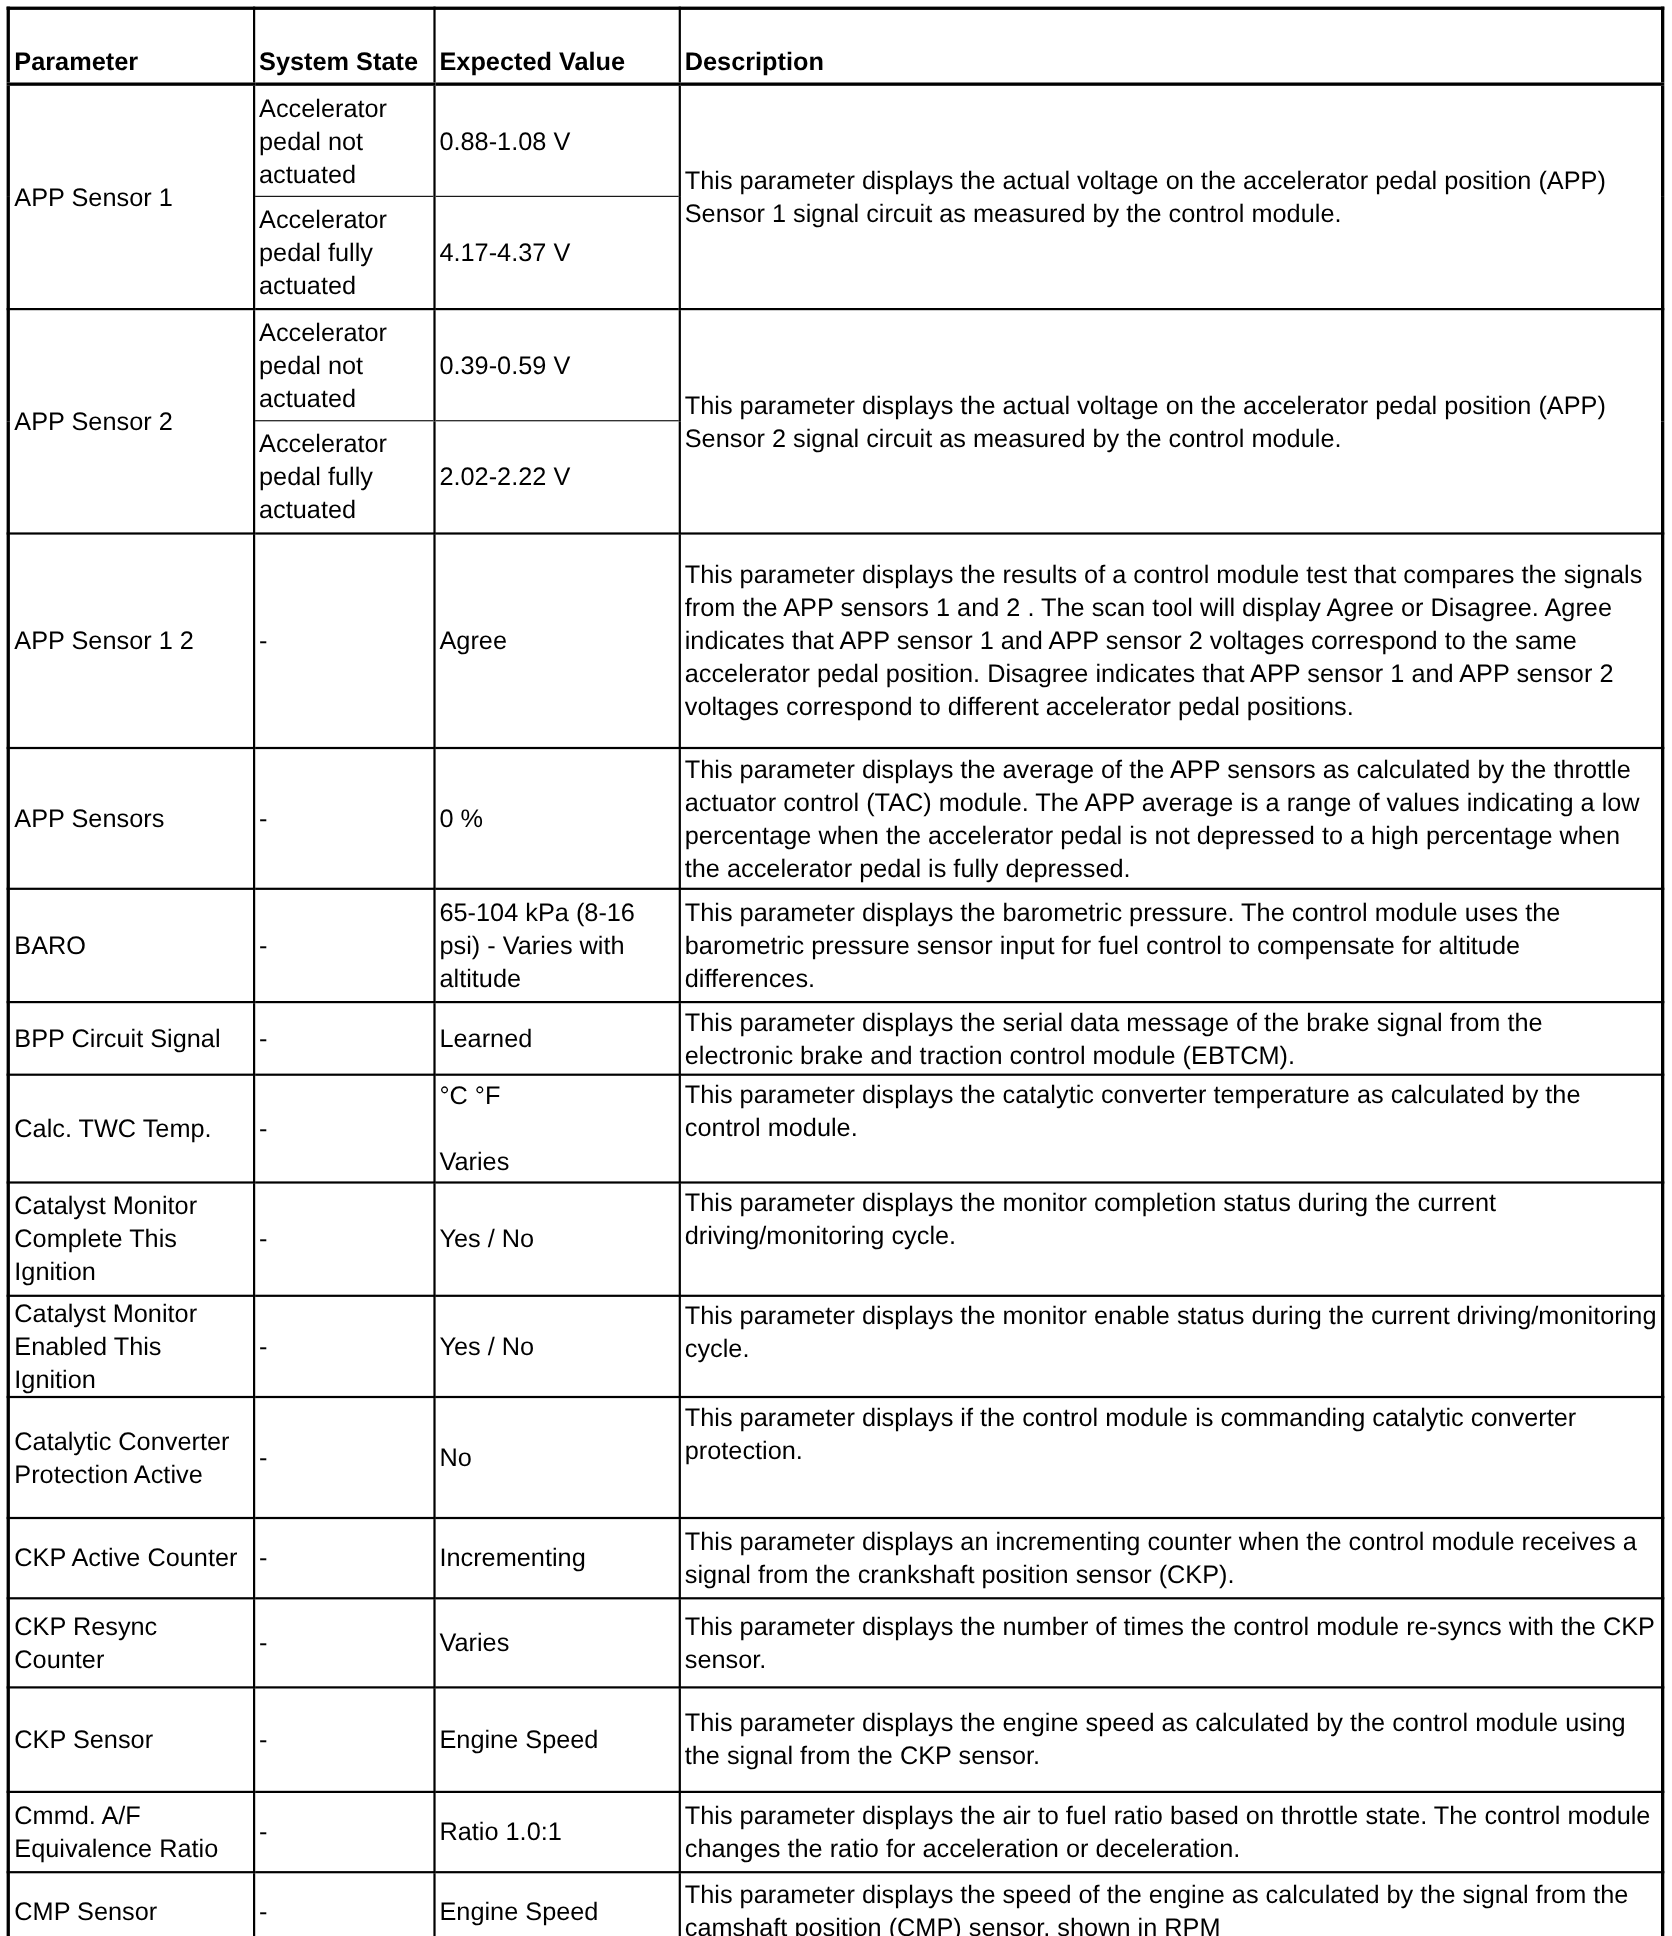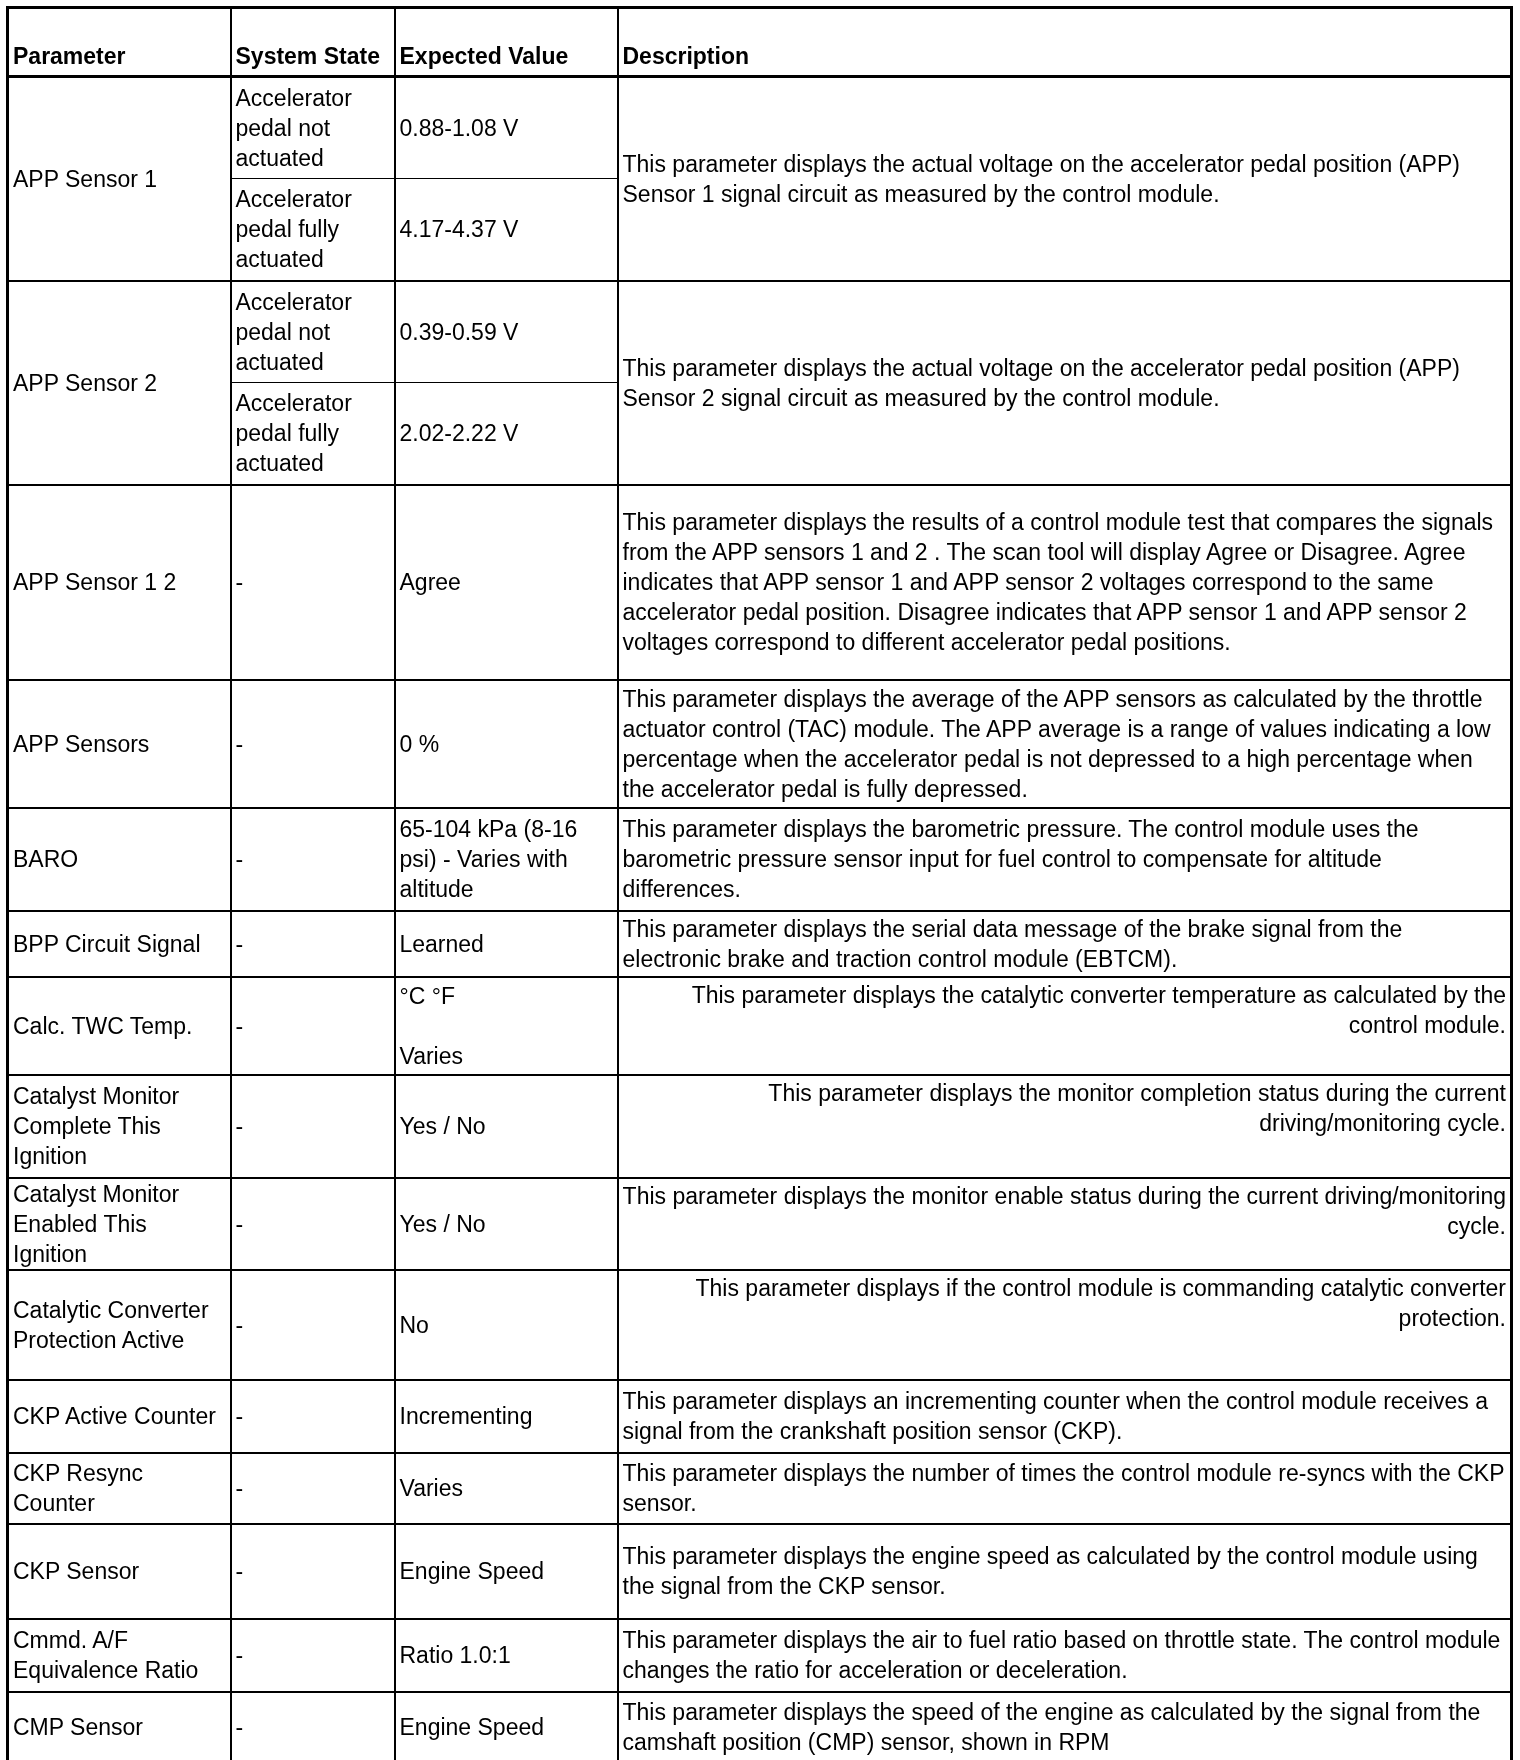--- a/index.html
+++ b/index.html
@@ -29,21 +29,21 @@
     font-weight: bold;
     vertical-align: bottom;
     padding-bottom: 4px;
     border-bottom: 3px solid #000;
     height: 62px;
   }
   thead th.center { text-align: left; }
   td.sub { border-bottom-width: 1px; }
   td.sub2 { border-top-width: 1px; }
   td.desc { padding-top: 2px; padding-bottom: 2px; margin-top: 16px; }
-  td.desc.top { vertical-align: top; text-align: right; }
+  td.desc.top { vertical-align: top; }
   .pre { white-space: pre-line; }
 </style>
 </head>
 <body>
 
 <table class="params">
   <colgroup>
     <col class="c1">
       <col class="c2">
       <col class="c3">
@@ -130,21 +130,21 @@
       <td>-</td>
       <td>No</td>
       <td class="desc top">This parameter displays if the control module is commanding catalytic converter protection.</td>
     </tr>
     <tr style="height:73px">
       <td>CKP Active Counter</td>
       <td>-</td>
       <td>Incrementing</td>
       <td class="desc">This parameter displays an incrementing counter when the control module receives a signal from the crankshaft position sensor (CKP).</td>
     </tr>
-    <tr style="height:71px">
+    <tr style="height:81px">
       <td>CKP Resync Counter</td>
       <td>-</td>
       <td>Varies</td>
       <td class="desc">This parameter displays the number of times the control module re-syncs with the CKP sensor.</td>
     </tr>
     <tr style="height:95px">
       <td>CKP Sensor</td>
       <td>-</td>
       <td>Engine Speed</td>
       <td class="desc">This parameter displays the engine speed as calculated by the control module using the signal from the CKP sensor.</td>

